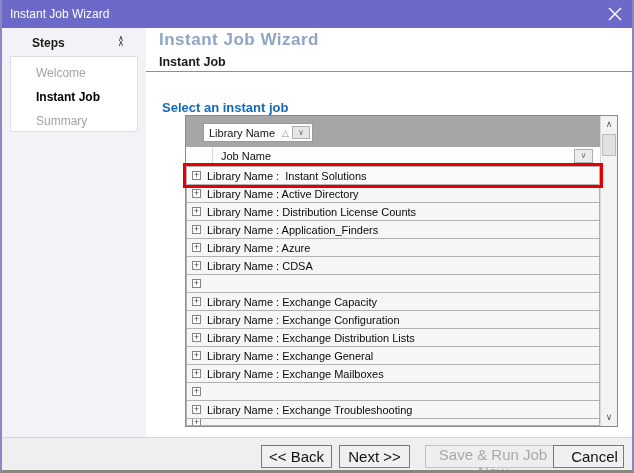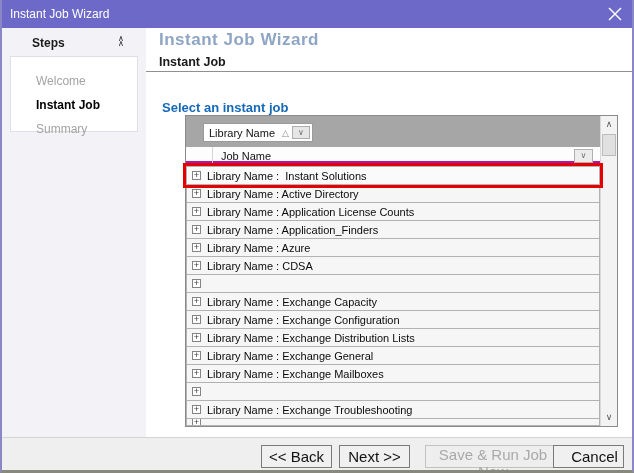--- a/index.html
+++ b/index.html
@@ -12,38 +12,38 @@
   }
   
   .titlebar{position:absolute;top:0;left:-2px;right:-2px;height:28px;background:#6c69c8;
     color:#ffffff;font-size:12px;line-height:28px;padding-left:10px;}
   .close{position:absolute;top:7px;right:12px;width:14px;height:14px;cursor:pointer;}
   
   .sidebar{position:absolute;top:28px;left:0;width:144px;bottom:33px;background:#f3f2f6;}
   .steps-header{position:relative;height:28px;}
   .steps-title{position:absolute;left:30px;top:8px;font-size:12px;font-weight:bold;color:#1a1a1a;}
   .collapse-ic{position:absolute;right:20px;top:8px;width:10px;color:#222;font-size:8px;line-height:5px;text-align:center;}
-  .steps-panel{position:absolute;left:8px;top:28px;width:128px;height:76px;background:#ffffff;border:1px solid #e0dfe8;padding-top:12px;}
+  .steps-panel{position:absolute;left:8px;top:28px;width:128px;height:76px;background:#ffffff;border:1px solid #e0dfe8;padding-top:4px;}
   .step-item{height:24px;line-height:24px;padding-left:25px;font-size:12px;color:#a3a3a3;}
   .step-item.active{color:#000000;font-weight:bold;}
   
   .main{position:absolute;top:28px;left:144px;right:0;bottom:33px;background:#ffffff;}
   .h1{position:absolute;left:13px;top:2px;font-size:17px;font-weight:bold;color:#8fa5c6;letter-spacing:.5px;}
   .h2{position:absolute;left:13px;top:27px;font-size:12.5px;font-weight:bold;color:#1a1a1a;}
   .hdiv{position:absolute;left:0;right:0;top:43px;border-top:1px solid #909090;}
   .section-label{position:absolute;left:16px;top:56px;font-size:13px;font-weight:bold;color:#1569b8;margin-top:16px;}
   
   .grid{position:absolute;left:39px;top:87px;width:433px;height:312px;border:1px solid #8a8a8a;background:#6d28d9;}
   .band{position:absolute;left:0;right:0;top:0;height:31px;background:#a6a6a6;}
   .chip{position:absolute;left:17px;top:7px;height:19px;background:#ffffff;border:1px solid #9a9a9a;
     display:flex;align-items:center;padding:1px 2px 1px 5px;font-size:11px;color:#111;}
   .chip .tri{font-size:9px;color:#8a8a8a;margin:0 3px 0 7px;}
   .chip-dd{width:18px;height:13px;background:#e6e6e6;border:1px solid #adadad;color:#6f6f6f;
     font-size:8px;line-height:11px;text-align:center;}
-  .col-header{position:absolute;left:0;top:31px;width:414px;height:19px;background:#fdfdfd;border-bottom:5px solid #a21caf;}
+  .col-header{position:absolute;left:0;top:31px;width:414px;height:19px;background:#fdfdfd;border-bottom:3px solid #a21caf;}
   .stub{position:absolute;left:0;top:0;width:27px;height:18px;border-right:1px solid #d6d6d6;}
   .col-title{position:absolute;left:35px;top:3px;font-size:11px;color:#111;}
   .filter-btn{position:absolute;right:7px;top:2px;width:19px;height:14px;background:#ececec;border:1px solid #b0b0b0;
     color:#6f6f6f;font-size:8px;line-height:12px;text-align:center;}
   .rows{position:absolute;left:0;top:50px;width:414px;}
   .grid-row{height:19px;margin-top:-1px;border:1px solid #b2b2b2;background:#f6f6f6;
     display:flex;align-items:center;padding-left:5px;font-size:11px;color:#0a0a0a;white-space:pre;}
   .grid-row:first-child{margin-top:0;}
   .grid-row.highlighted{background:#fafafa;box-shadow:0 0 0 3px #e60000;position:relative;z-index:3;}
   .grid-row.partial{height:8px;overflow:hidden;}
@@ -107,21 +107,21 @@
         </div>
       </div>
       <div class="col-header">
         <div class="stub"></div>
         <span class="col-title">Job Name</span>
         <span class="filter-btn">∨</span>
       </div>
       <div class="rows">
           <div class="grid-row highlighted"><span class="expand-box">+</span><span>Library Name :  Instant Solutions</span></div>
           <div class="grid-row"><span class="expand-box">+</span><span>Library Name : Active Directory</span></div>
-          <div class="grid-row"><span class="expand-box">+</span><span>Library Name : Application License Counts</span></div>
+          <div class="grid-row"><span class="expand-box">+</span><span>Library Name : Distribution License Counts</span></div>
           <div class="grid-row"><span class="expand-box">+</span><span>Library Name : Application_Finders</span></div>
           <div class="grid-row"><span class="expand-box">+</span><span>Library Name : Azure</span></div>
           <div class="grid-row"><span class="expand-box">+</span><span>Library Name : CDSA</span></div>
           <div class="grid-row"><span class="expand-box">+</span></div>
           <div class="grid-row"><span class="expand-box">+</span><span>Library Name : Exchange Capacity</span></div>
           <div class="grid-row"><span class="expand-box">+</span><span>Library Name : Exchange Configuration</span></div>
           <div class="grid-row"><span class="expand-box">+</span><span>Library Name : Exchange Distribution Lists</span></div>
           <div class="grid-row"><span class="expand-box">+</span><span>Library Name : Exchange General</span></div>
           <div class="grid-row"><span class="expand-box">+</span><span>Library Name : Exchange Mailboxes</span></div>
           <div class="grid-row"><span class="expand-box">+</span></div>

